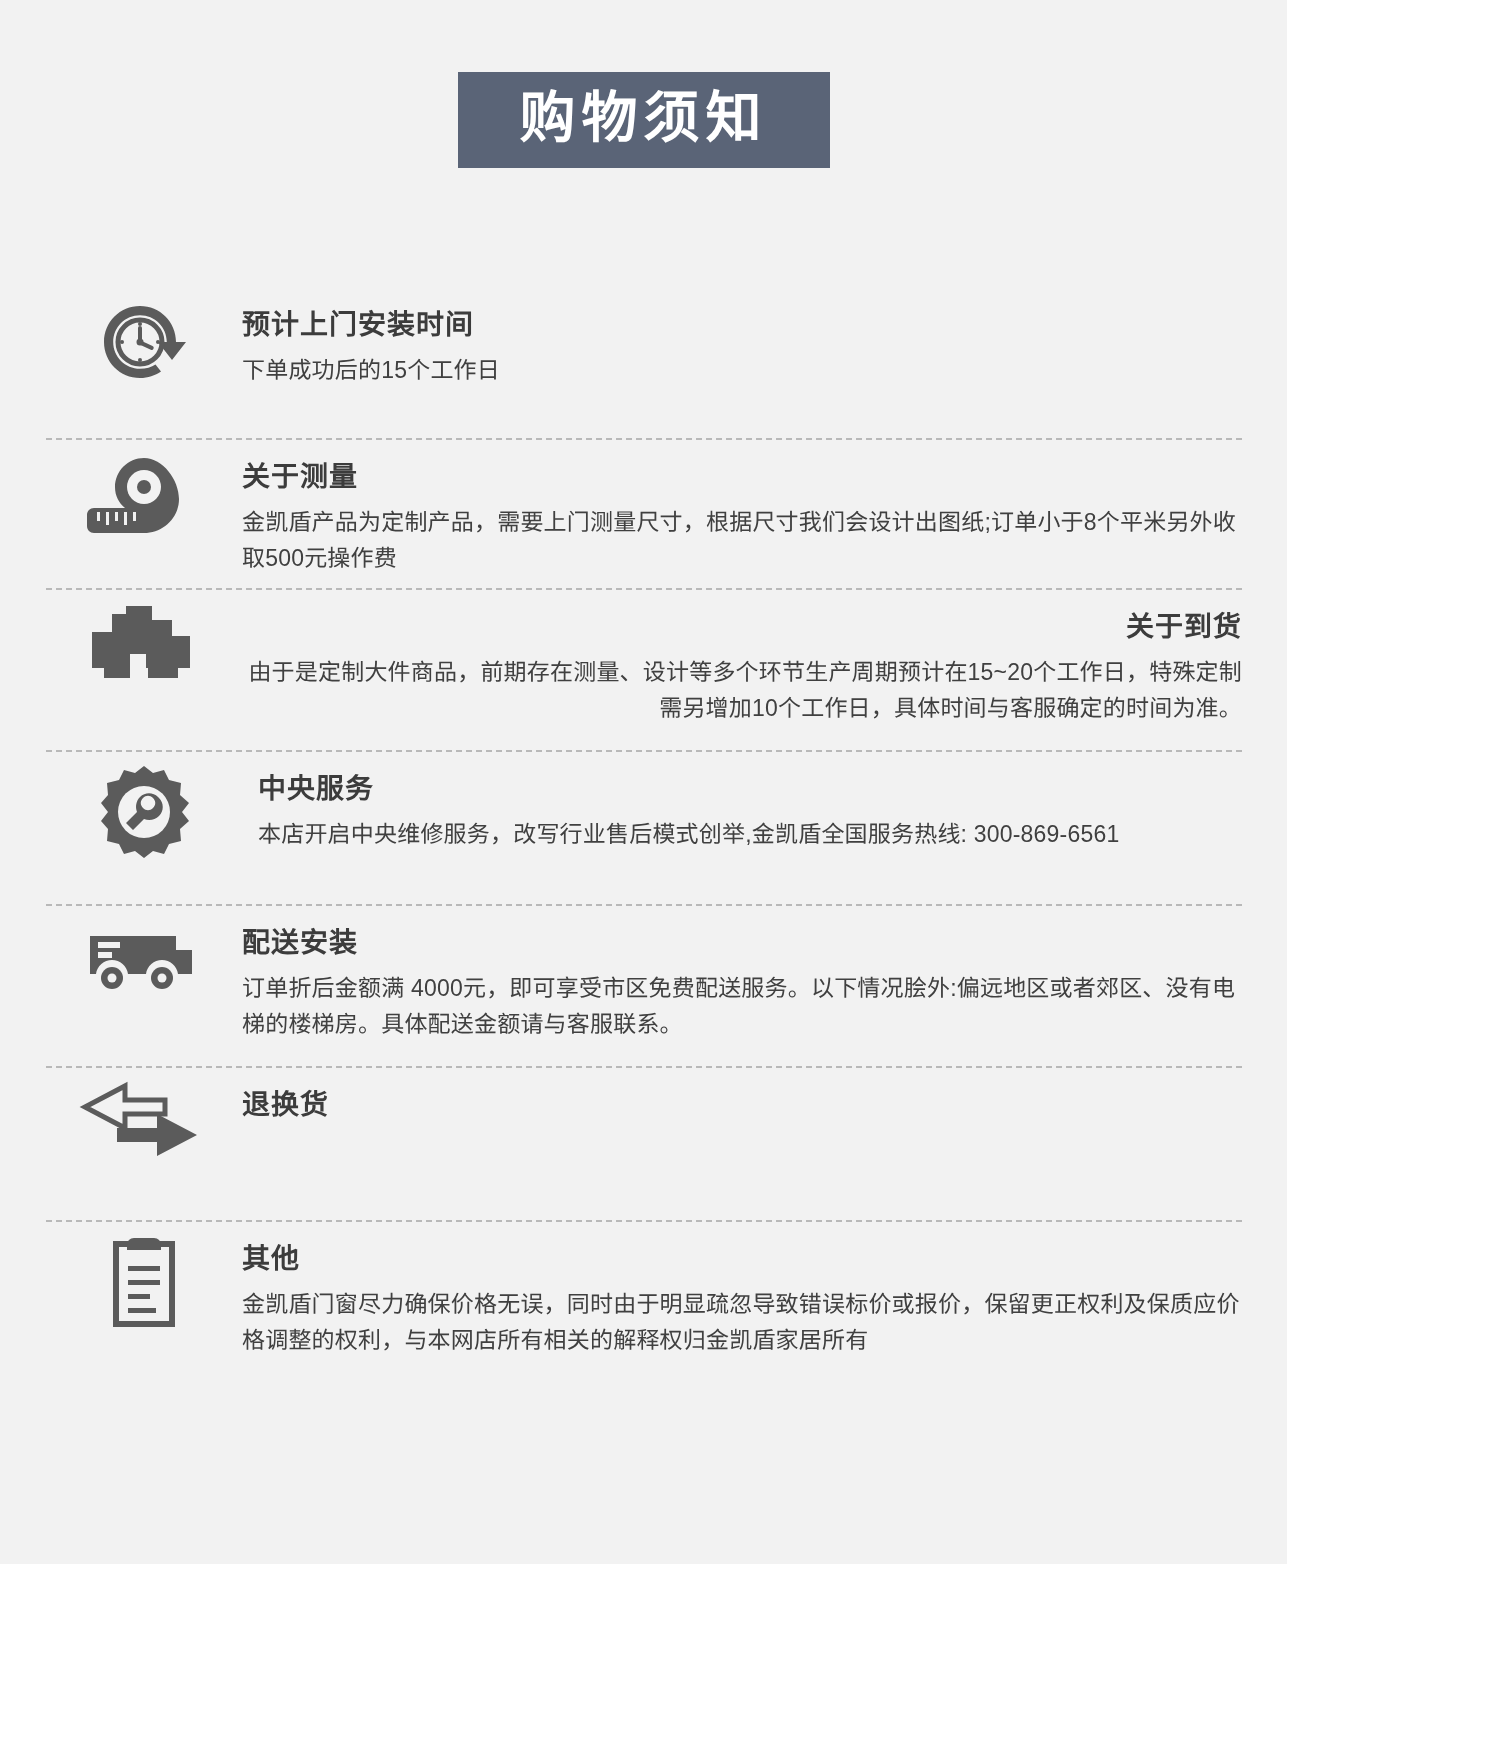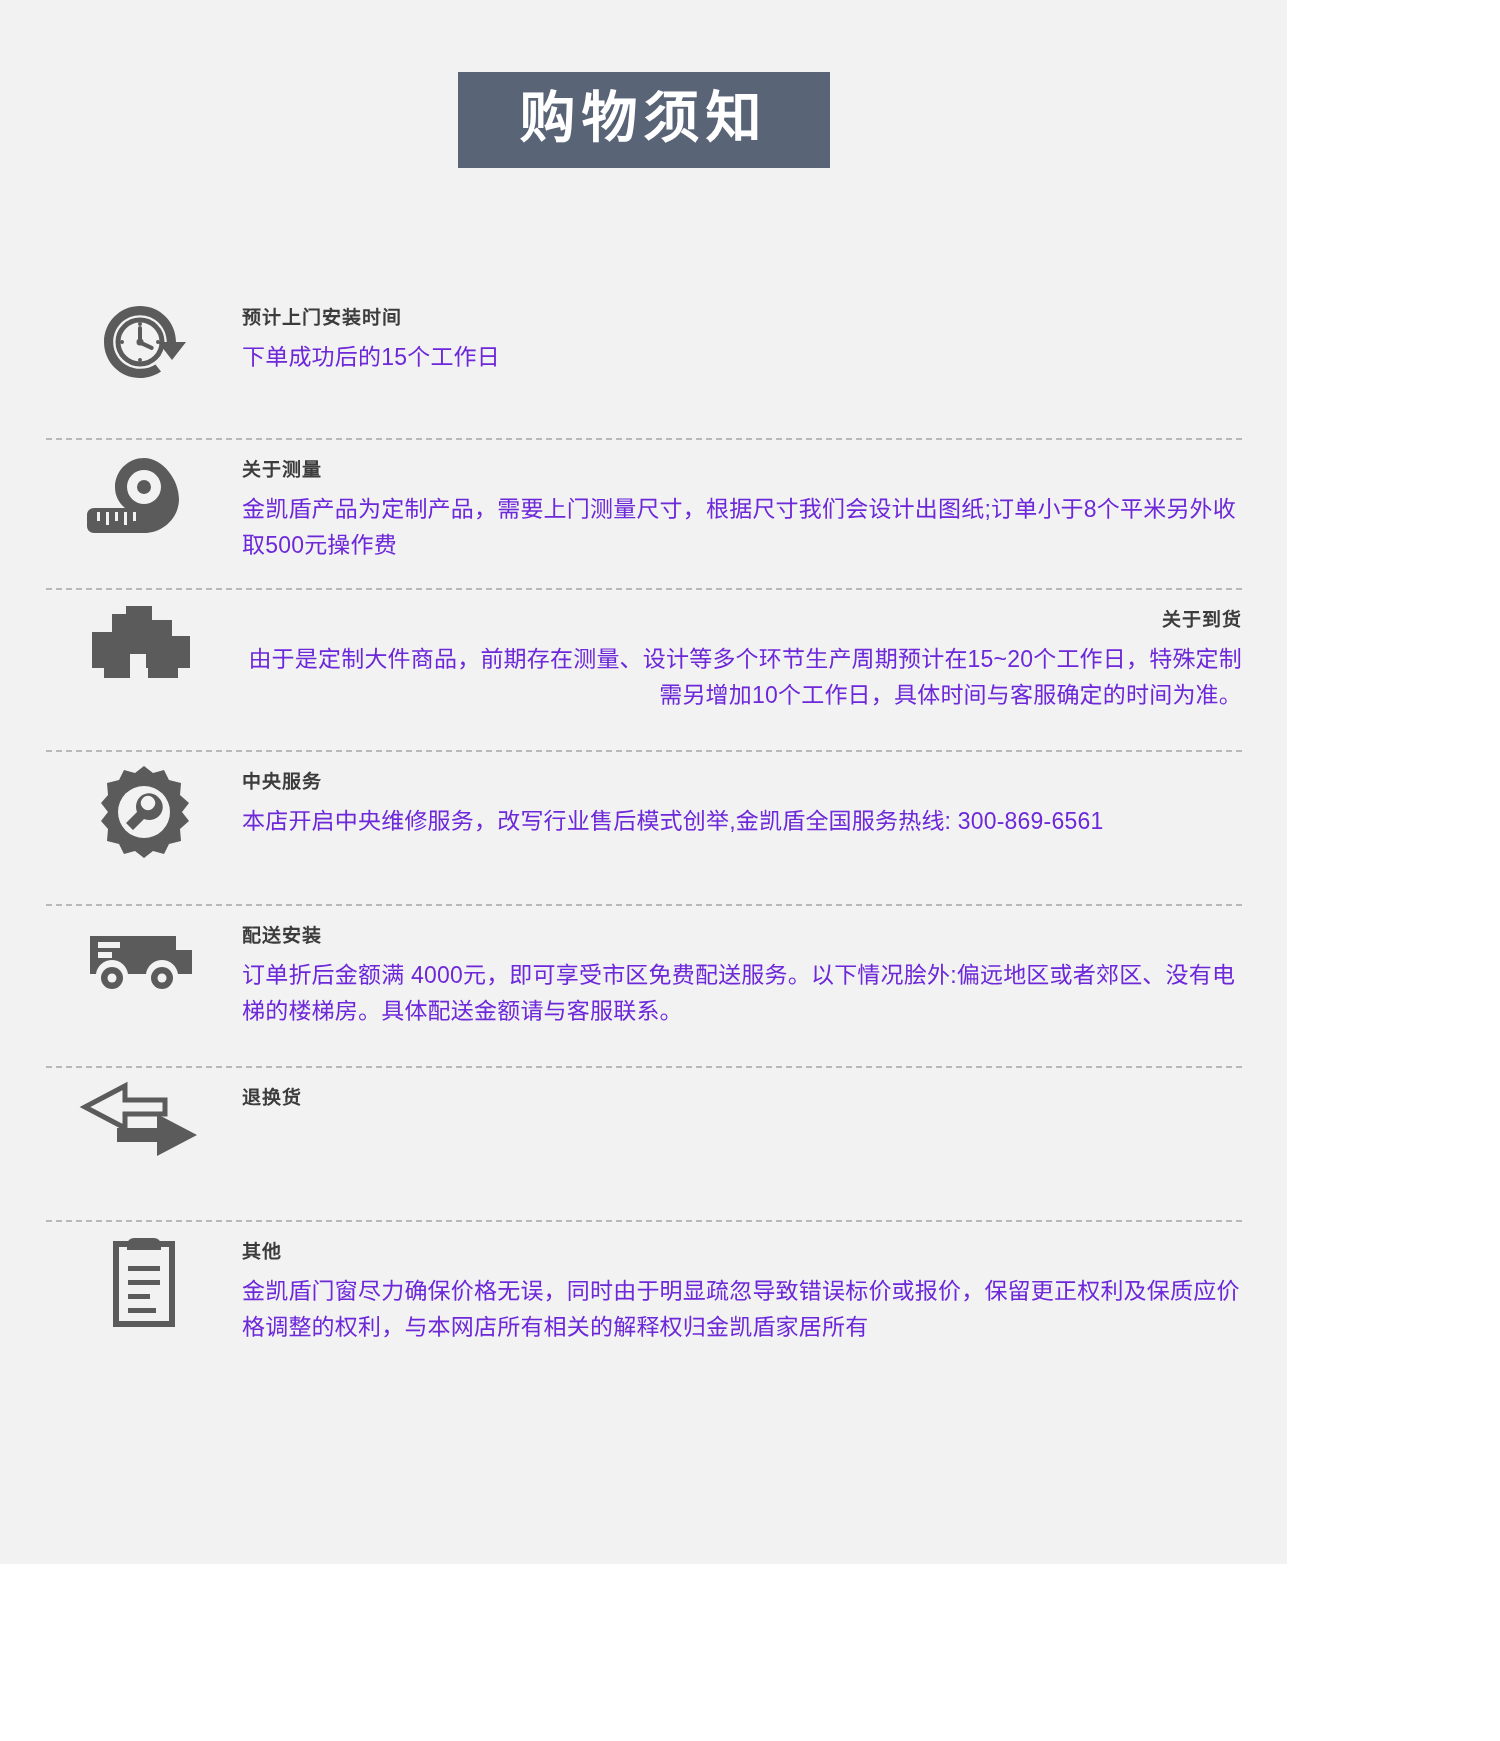--- a/index.html
+++ b/index.html
@@ -81,38 +81,38 @@
     display: flex;
     align-items: center;
     justify-content: center;
     padding-top: 12px;
   }
   .txt-cell {
     flex: 1 1 auto;
     padding-top: 14px;
   }
   .row-title {
-    font-size: 19px;
+    font-size: 28px;
     color: #3c3c3c;
     font-weight: bold;
     margin: 0 0 10px 0;
     letter-spacing: 1px;
   }
   .row-desc {
     font-size: 23px;
-    color: #6d28d9;
+    color: #404040;
     line-height: 36px;
     letter-spacing: 0.2px;
     margin: 0;
     max-width: 1000px;
   }
   .row-1 { height: 150px; }
   .row-2 { height: 148px; }
   .row-3 { height: 160px; text-align: right; }
-  .row-4 { height: 152px; }
+  .row-4 { height: 152px; gap: 16px; }
   .row-5 { height: 160px; justify-content: space-between; }
   .row-6 { height: 152px; }
   .row-7 { height: 170px; }
 
   svg { display: block; }
   .ico { fill: #5b5b5b; }
 
   
   .gutter {
     position: absolute;

